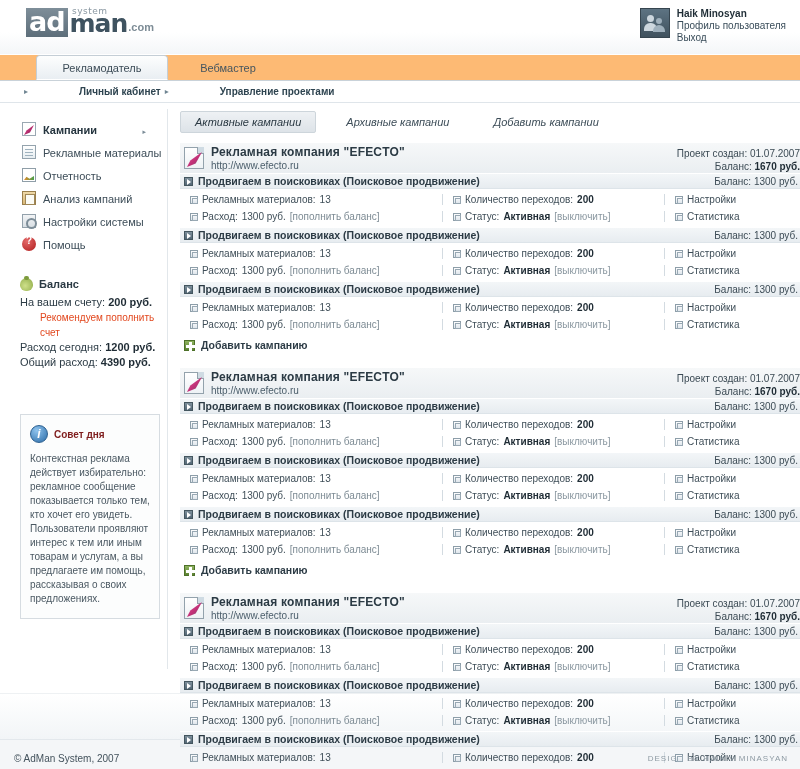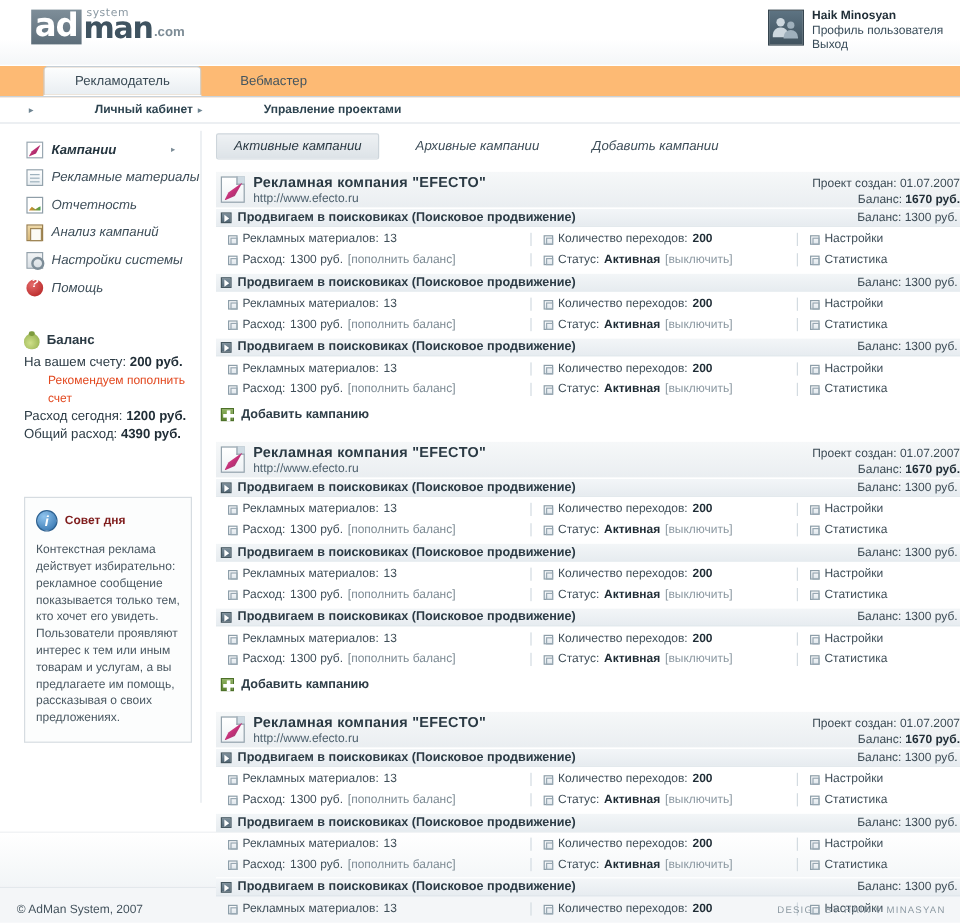--- a/index.html
+++ b/index.html
@@ -92,22 +92,22 @@
 
   
   .page { display:flex; height:590px; }
   .sidebar { width:168px; flex:none; padding:10px 0 0 0; position:relative; }
   .sidebar:after {
     content:""; position:absolute; right:0; top:6px; bottom:24px;
     width:1px; background:#e2e7eb;
   }
   .nav { list-style:none; margin:0; padding:0 0 0 22px; }
   .nav li {
-    display:flex; align-items:center; gap:7px;
-    height:23px; font-size:11px; color:#3d4d58; position:relative;font-style:italic;
+    display:flex; align-items:flex-end; gap:7px;
+    height:23px; font-size:11px; color:#3d4d58; position:relative;
   }
   .nav li.active span.lbl { font-weight:bold; color:#24343e; }
   .nav .arr { position:absolute; right:22px; color:#7b8c97; font-size:7px; }
 
   .nicon { width:14px; height:14px; flex:none; position:relative; }
   
   .ic-camp { background:#ffffff; border:1px solid #9aa8b2; }
   .ic-camp:after {
     content:""; position:absolute; left:1px; top:2px; width:10px; height:10px;
     background: linear-gradient(135deg, #d64f8e 0%, #b02a6b 60%, #6c7a85 100%);

